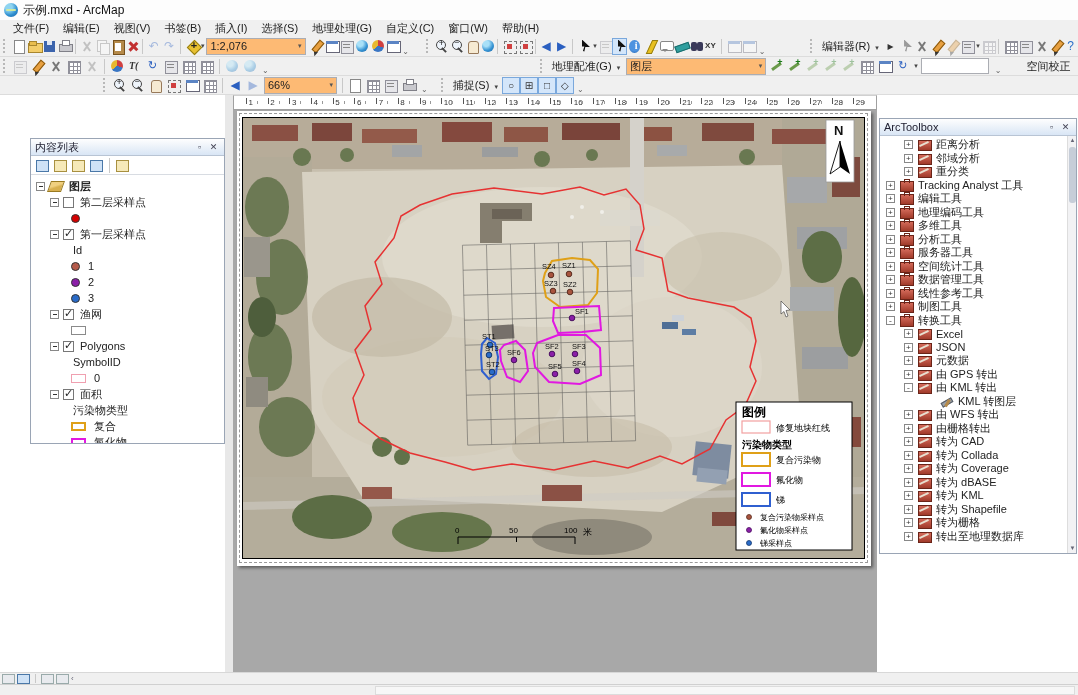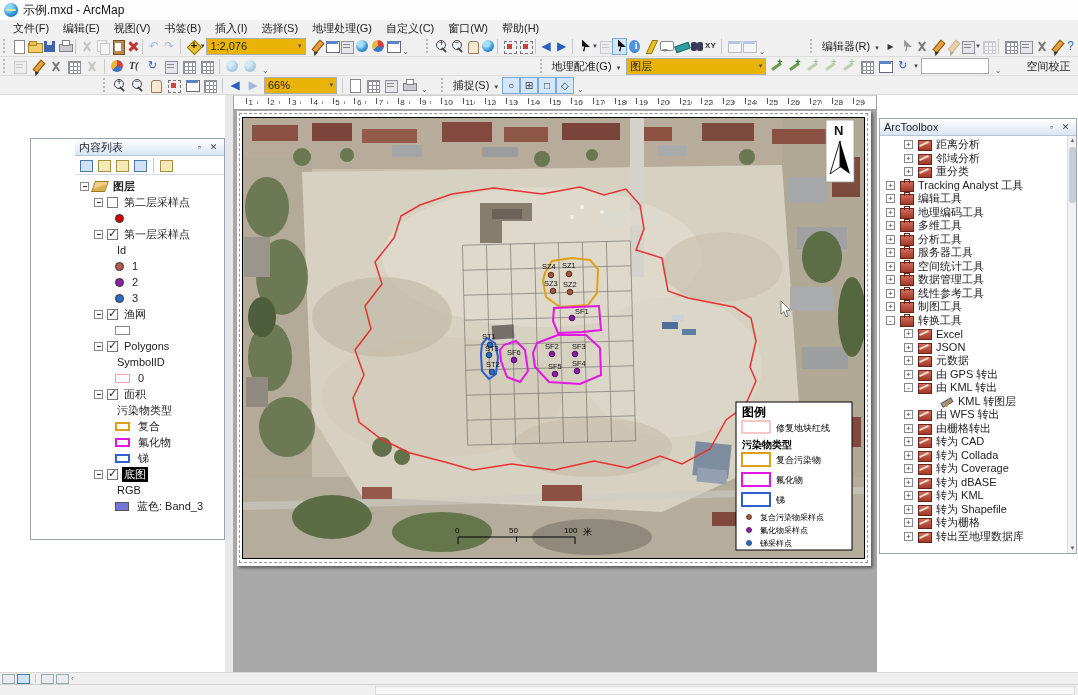--- a/index.html
+++ b/index.html
@@ -75,21 +75,21 @@
       linear-gradient(#90909a 1px,transparent 1px) 0 0/100% 4px,
       linear-gradient(90deg,#90909a 1px,transparent 1px) 0 0/4px 100%, #fff; border:1px solid #90909a; }
   .ic-pencil::before { content:""; position:absolute; left:6px; top:1px; width:4px; height:11px; background:#e8a040; border:1px solid #8a5a10; transform:rotate(40deg); }
   .ic-pencil::after { content:""; position:absolute; left:2px; top:10px; width:0; height:0; border:3px solid transparent; border-right-color:#333; transform:rotate(40deg); }
   .ic-pie::before { content:""; position:absolute; left:2px; top:1px; width:12px; height:12px; border-radius:50%; background:conic-gradient(#d04040 0 30%, #3a76c4 30% 65%, #e8b830 65% 100%); }
   .ic-tee::before { content:"T("; position:absolute; left:2px; top:1px; font:italic bold 10px "Liberation Serif",serif; color:#333; }
   .ic-rot::before { content:"↻"; position:absolute; left:3px; top:0; font-size:11px; color:#2a5fc0; }
   .ic-link::before { content:""; position:absolute; left:2px; top:6px; width:11px; height:3px; background:#6a9a4a; transform:rotate(-35deg); }
   .ic-link::after { content:"+"; position:absolute; left:8px; top:-2px; font-size:9px; color:#1a7a1a; font-weight:bold; }
 
-  .combo { height:17px; background:#eab308; border:1px solid #abadb3; display:inline-flex; align-items:center; padding:0 3px; margin:0 2px; position:relative; font-size:11px; }
+  .combo { height:17px; background:#fdba74; border:1px solid #abadb3; display:inline-flex; align-items:center; padding:0 3px; margin:0 2px; position:relative; font-size:11px; }
   .combo .arr { margin-left:auto; font-size:7px; color:#555; padding-left:6px; }
   .tbtext { padding:0 4px; white-space:nowrap; }
   .drop { font-size:7px; color:#444; margin-left:2px; }
   .tinput { width:68px; height:16px; background:#fff; border:1px solid #abadb3; margin:0 3px; }
 
   
   #workspace { position:absolute; left:0; top:95px; width:1078px; height:577px; background:#fff; }
   #canvas { position:absolute; left:233px; top:15px; width:644px; height:562px; background:#a8a8a8; }
   #ruler { position:absolute; left:233px; top:0; width:644px; height:15px; background:#fff; border:1px solid #a0a0a0; border-top-color:#d0d0d0; display:flex; padding-left:12px; overflow:hidden; }
   .rcell { flex:0 0 21.7px; position:relative; font-size:8px; color:#333; }
@@ -97,21 +97,21 @@
   .rcell::after { content:""; position:absolute; left:50%; top:5px; width:1px; height:3px; background:#999; }
   .rcell i { font-style:normal; position:absolute; left:2.5px; top:2px; }
 
   #page { position:absolute; left:4px; top:1px; width:634px; height:455px; background:#fff; box-shadow:2px 2px 3px rgba(0,0,0,.45); }
   #page-margin { position:absolute; left:2px; top:2px; width:629px; height:450px; border:1px dashed #9a9a9a; }
   #map-svg { position:absolute; left:5px; top:6px; width:623px; height:442px; display:block; }
 
   .splitter { position:absolute; left:225px; top:0; width:8px; height:577px; background:#e8e8e8; }
 
   
-  #toc { position:absolute; left:30px; top:43px; width:195px; height:402px; background:#fff; border:1px solid #9aa5b5; display:flex; flex-direction:column;padding-left:44px; }
+  #toc { position:absolute; left:30px; top:43px; width:195px; height:306px; background:#fff; border:1px solid #9aa5b5; display:flex; flex-direction:column; }
   .ptitle { height:17px; background:linear-gradient(#fefefe,#d9e6f5); border-bottom:1px solid #b8c4d4; display:flex; align-items:center; padding:0 4px; font-size:11px; color:#223; flex:0 0 auto; }
   .ptitle .sp { flex:1; }
   .wbtn { width:13px; height:12px; font-size:9px; line-height:11px; text-align:center; color:#445; border:1px solid transparent; margin-left:1px; }
   #toc-tools { height:19px; border-bottom:1px solid #d8dce2; display:flex; align-items:center; padding:0 3px; gap:1px; flex:0 0 auto; }
   .toc-ic { width:17px; height:15px; position:relative; }
   .toc-ic::before { content:""; position:absolute; left:2px; top:2px; width:11px; height:10px; background:#f6e9b8; border:1px solid #a89040; }
   .toc-ic.alt::before { background:#cfe2f6; border-color:#4a78a8; }
   #toc-tree { flex:1; overflow:hidden; padding-top:3px; }
   .trow { height:16px; display:flex; align-items:center; white-space:nowrap; }
   .trow .lbl { padding:0 2px; }

